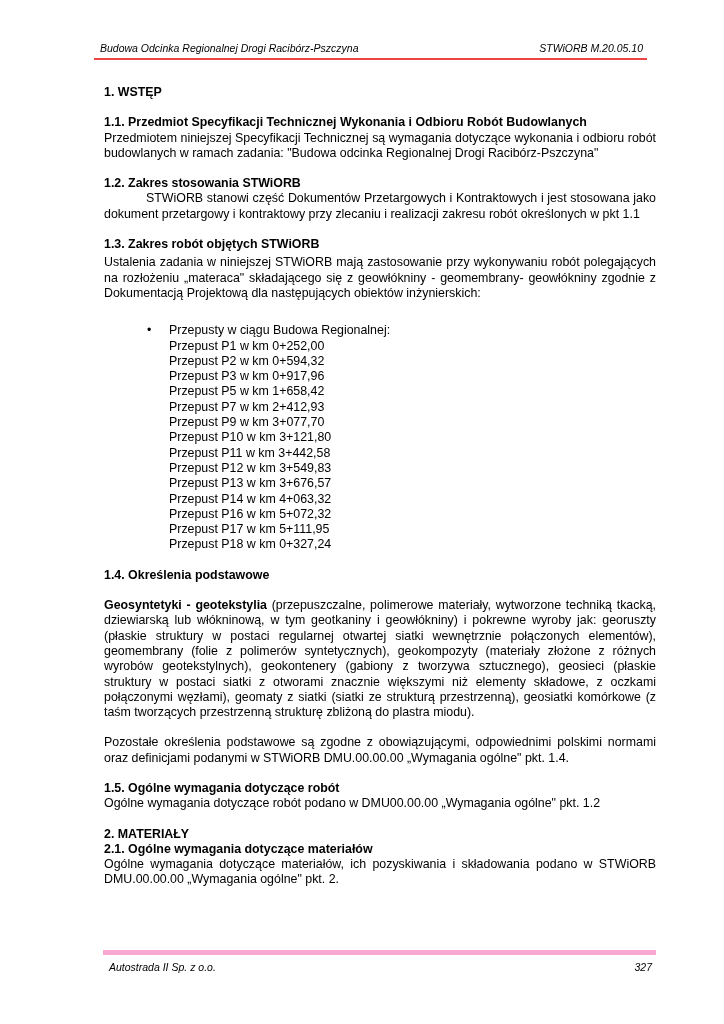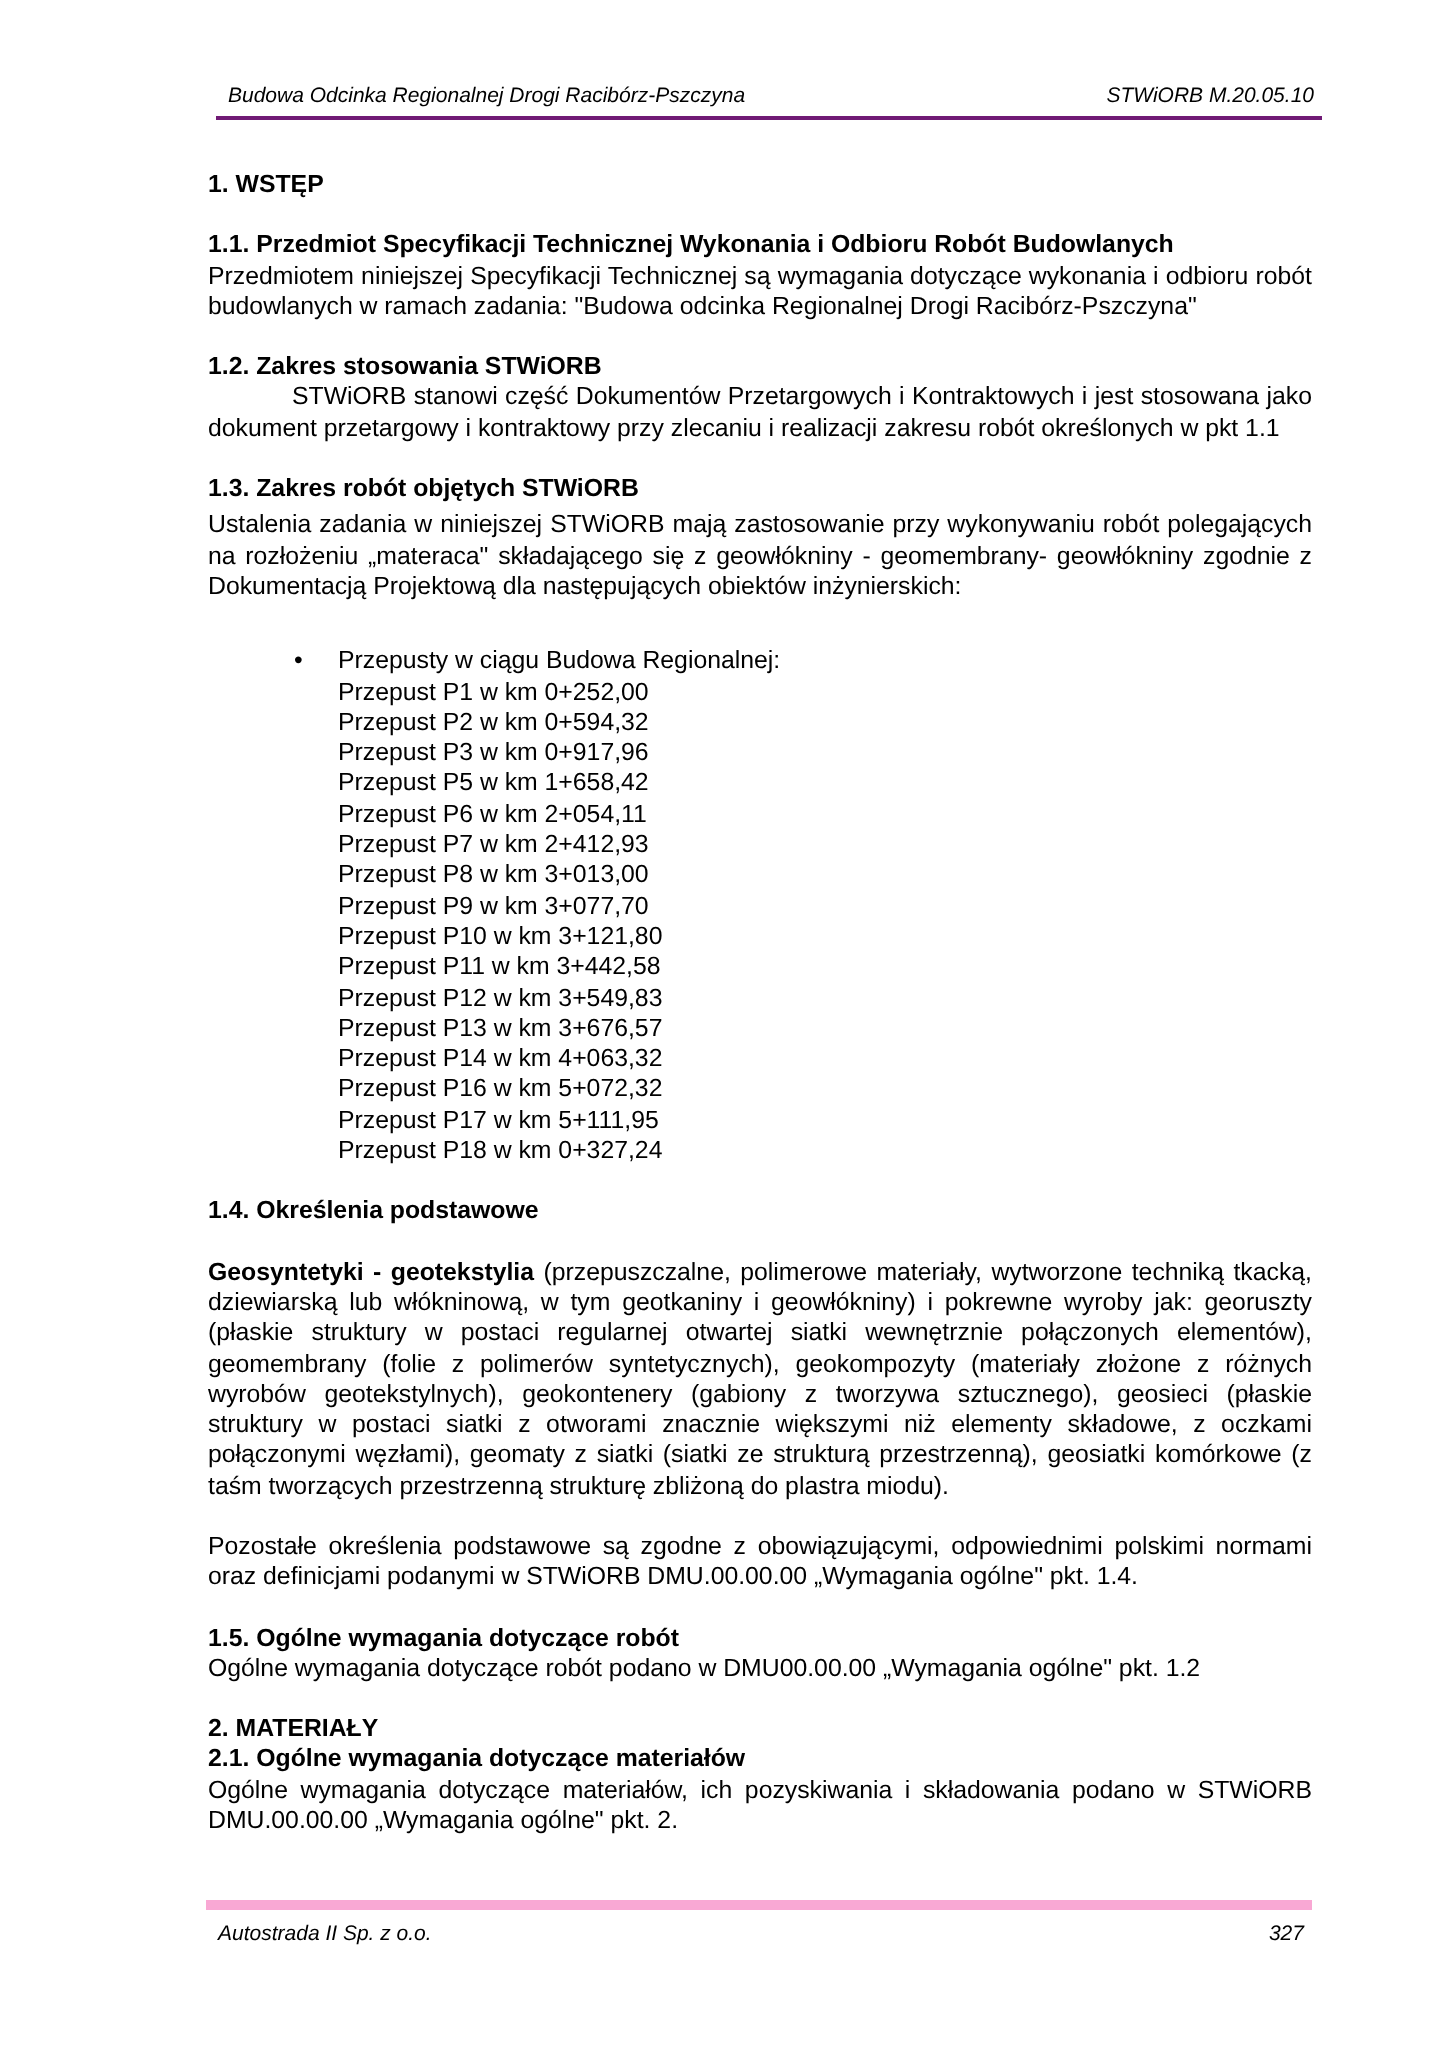--- a/index.html
+++ b/index.html
@@ -1,17 +1,17 @@
 <!DOCTYPE html>
 <html><head>
 <meta charset="utf-8">
 <style>
   html, body { margin: 0; padding: 0; background: #ffffff; }
   body { width: 724px; height: 1024px; position: relative; font-family: "Liberation Sans", sans-serif; color: #000; overflow: hidden; }
-  .page-header { position: absolute; left: 108px; top: 40px; width: 553px; height: 18px; border-bottom: 2px solid #701a75; }
+  .page-header { position: absolute; left: 94px; top: 40px; width: 553px; height: 18px; border-bottom: 2px solid #ef4444; }
   .page-header .left { position: absolute; left: 6px; top: 2px; font-size: 10.5px; font-style: italic; }
   .page-header .right { position: absolute; right: 4px; top: 2px; font-size: 10.5px; font-style: italic; }
   .content { position: absolute; left: 104px; top: 70px; width: 552px; font-size: 12.4px; line-height: 15.3px; }
   .h { font-weight: bold; }
   p { margin: 0; text-align: justify; }
   .gap { height: 15px; }
   .gap-s { height: 7px; }
   .indent { text-indent: 42px; }
   ul { margin: 0; padding: 0; list-style: none; }
   .bullet-row { position: relative; padding-left: 65px; }
@@ -46,23 +46,21 @@
   <div class="gap-s"></div>
   <ul>
     <li class="bullet-row">
       <span class="bullet-dot">•</span>
       <span>Przepusty w ciągu Budowa Regionalnej:</span>
     </li>
     <li class="culvert">Przepust P1 w km 0+252,00</li>
     <li class="culvert">Przepust P2 w km 0+594,32</li>
     <li class="culvert">Przepust P3 w km 0+917,96</li>
     <li class="culvert">Przepust P5 w km 1+658,42</li>
-    <li class="culvert">Przepust P6 w km 2+054,11</li>
     <li class="culvert">Przepust P7 w km 2+412,93</li>
-    <li class="culvert">Przepust P8 w km 3+013,00</li>
     <li class="culvert">Przepust P9 w km 3+077,70</li>
     <li class="culvert">Przepust P10 w km 3+121,80</li>
     <li class="culvert">Przepust P11 w km 3+442,58</li>
     <li class="culvert">Przepust P12 w km 3+549,83</li>
     <li class="culvert">Przepust P13 w km 3+676,57</li>
     <li class="culvert">Przepust P14 w km 4+063,32</li>
     <li class="culvert">Przepust P16 w km 5+072,32</li>
     <li class="culvert">Przepust P17 w km 5+111,95</li>
     <li class="culvert">Przepust P18 w km 0+327,24</li>
   </ul>

